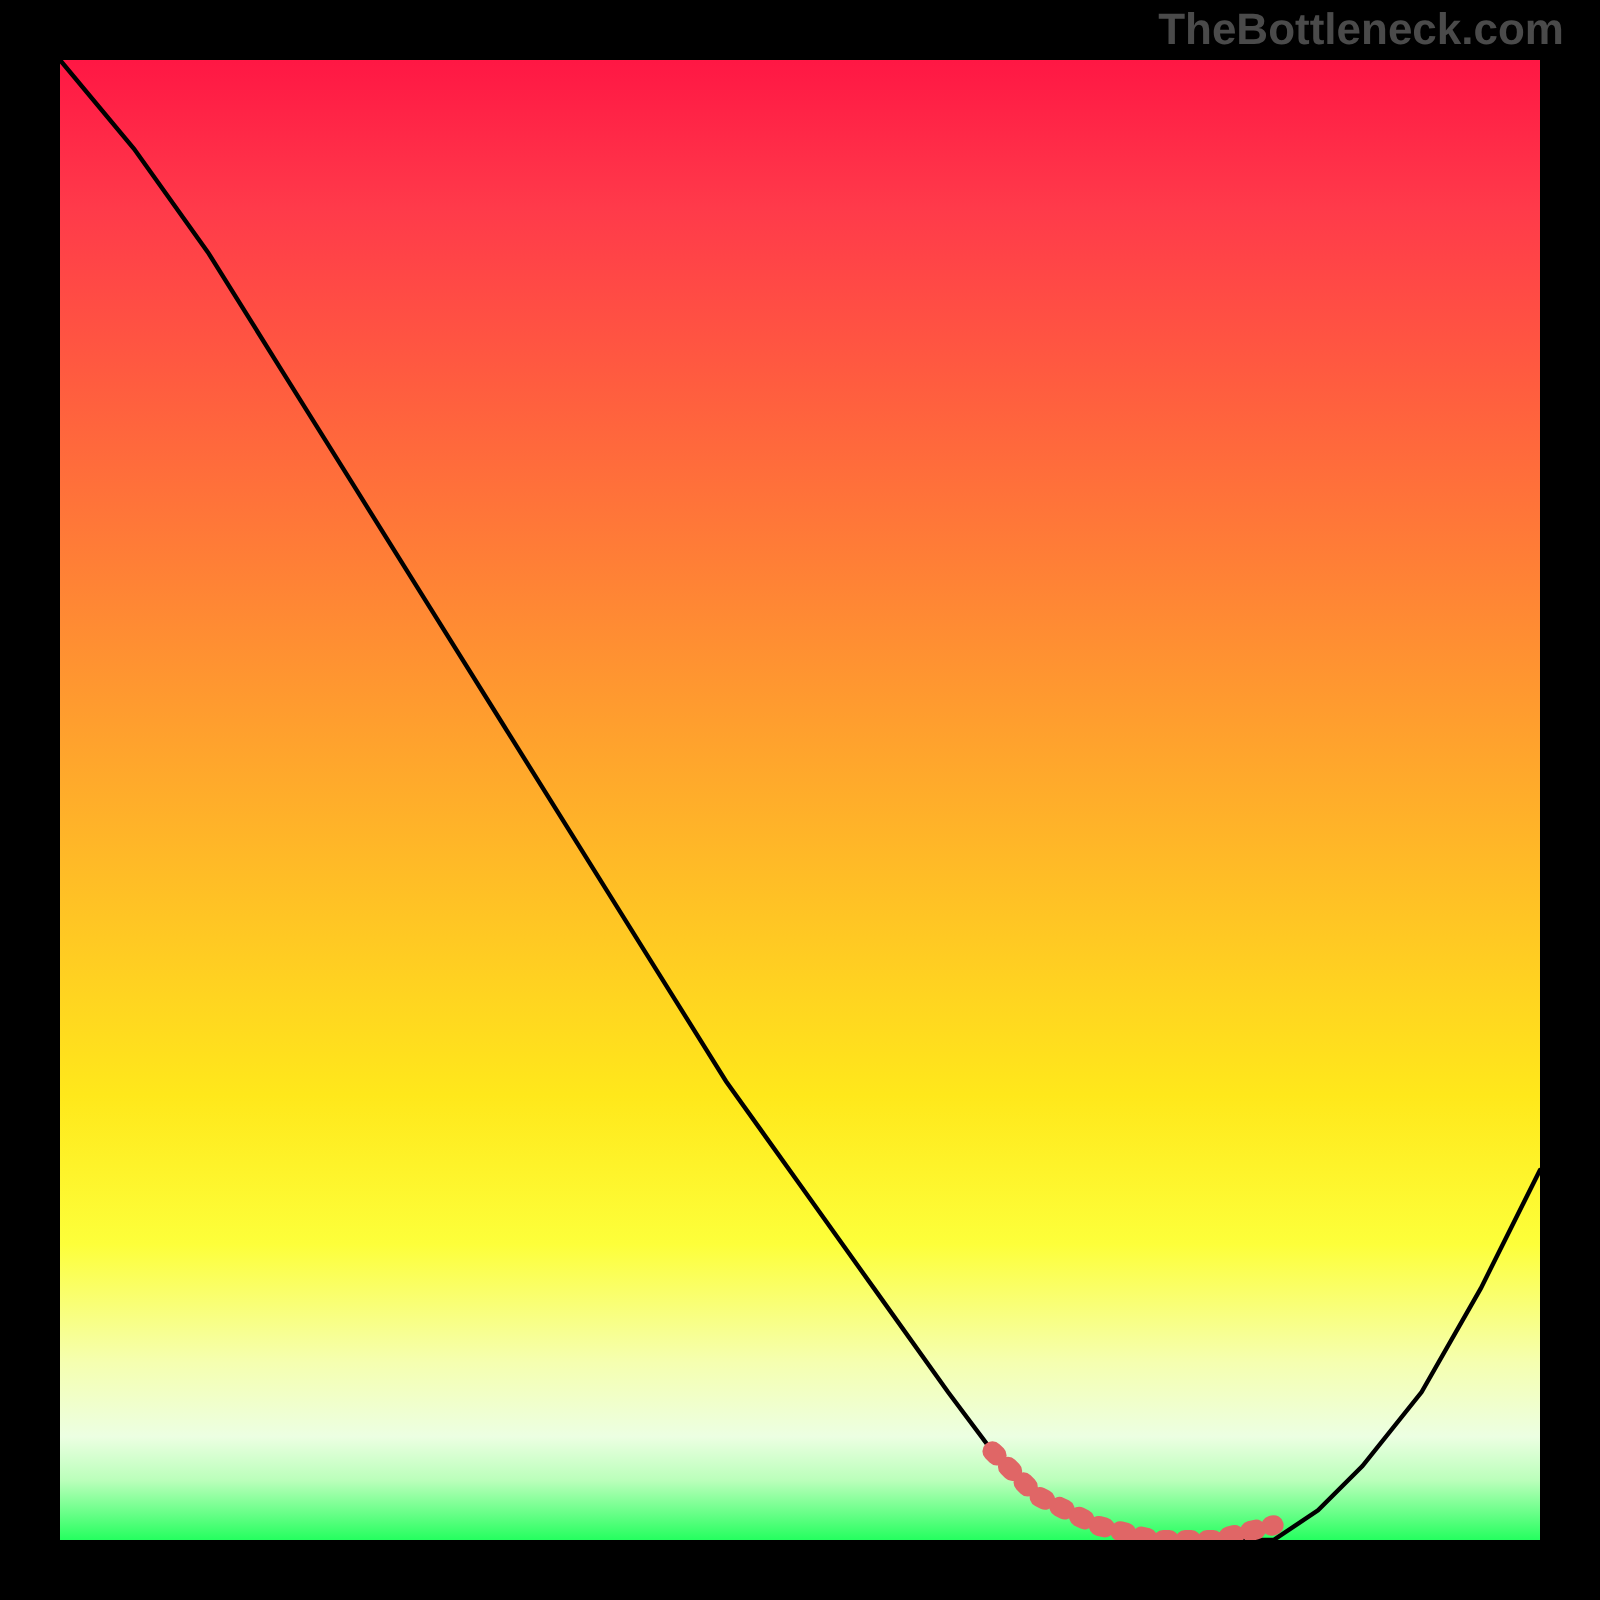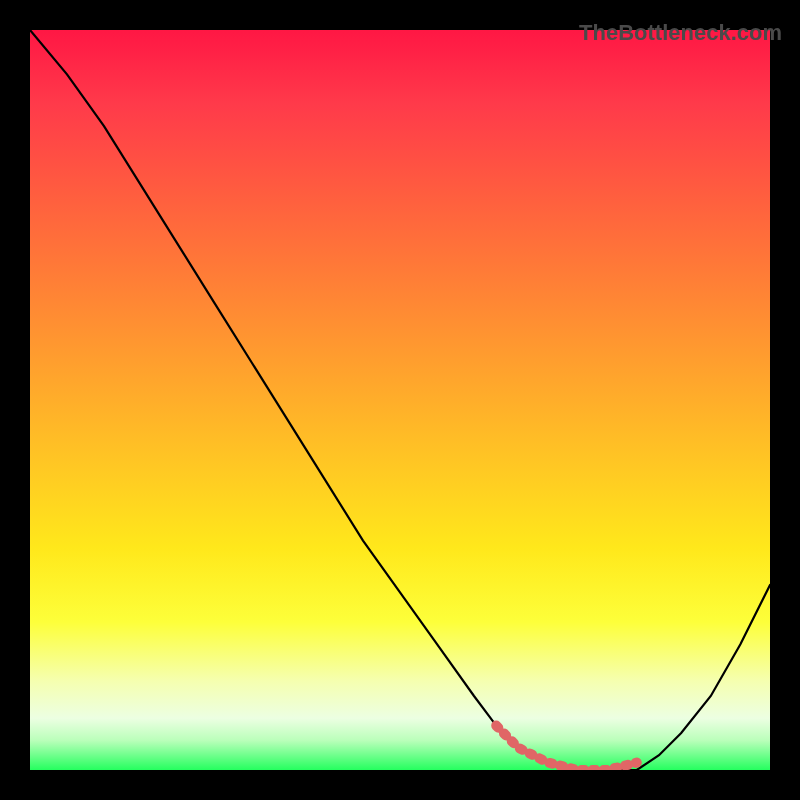--- a/index.html
+++ b/index.html
@@ -6,21 +6,21 @@
     margin: 0;
     padding: 0;
     width: 800px;
     height: 800px;
     background: #000;
     position: relative;
     font-family: Arial, sans-serif;
   }
   .watermark {
     position: absolute;
-    top: 20px;
+    top: 2px;
     right: 18px;
     color: #4a4a4a;
     font-size: 22px;
     font-weight: bold;
     z-index: 10;
   }
   .plot-area {
     position: absolute;
     left: 30px;
     top: 30px;

